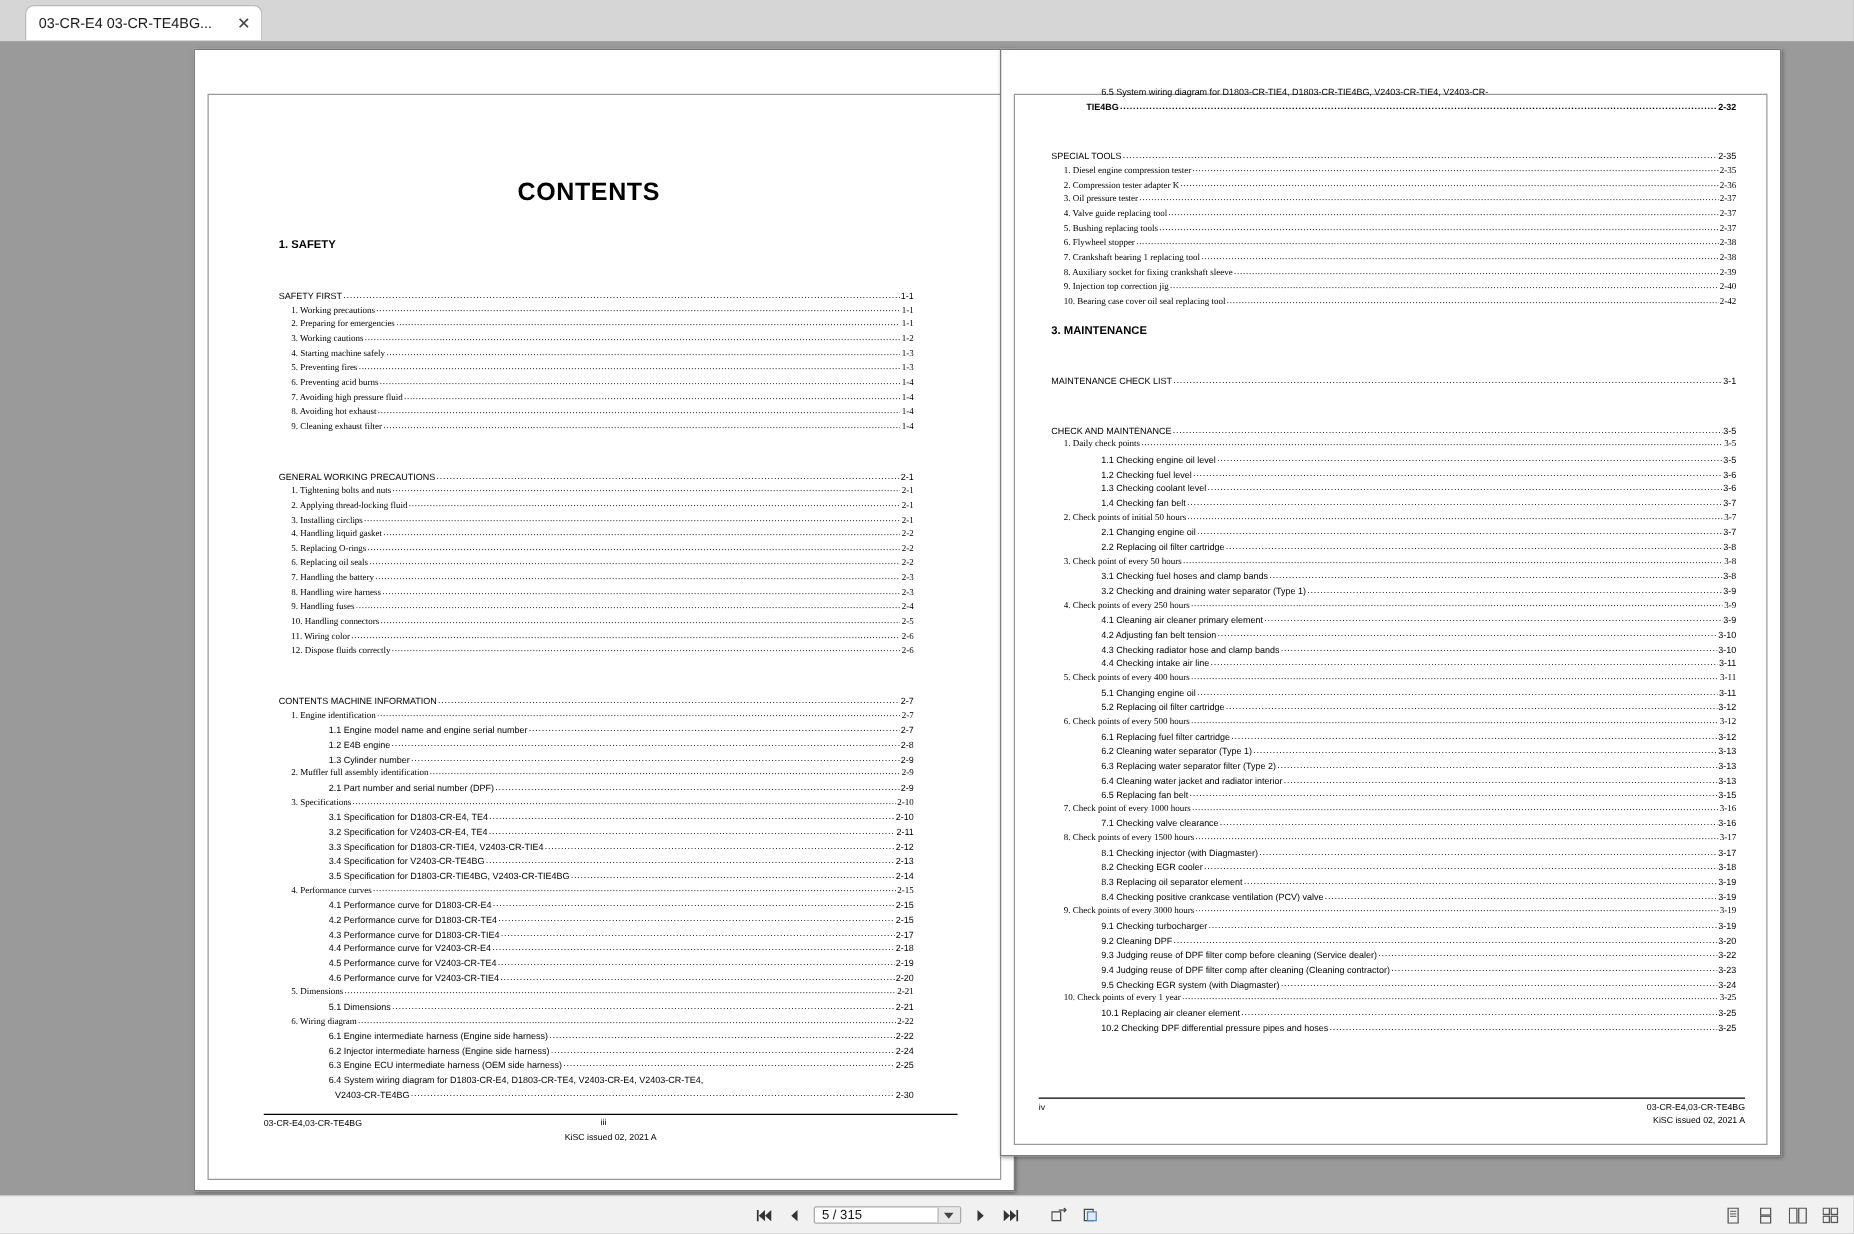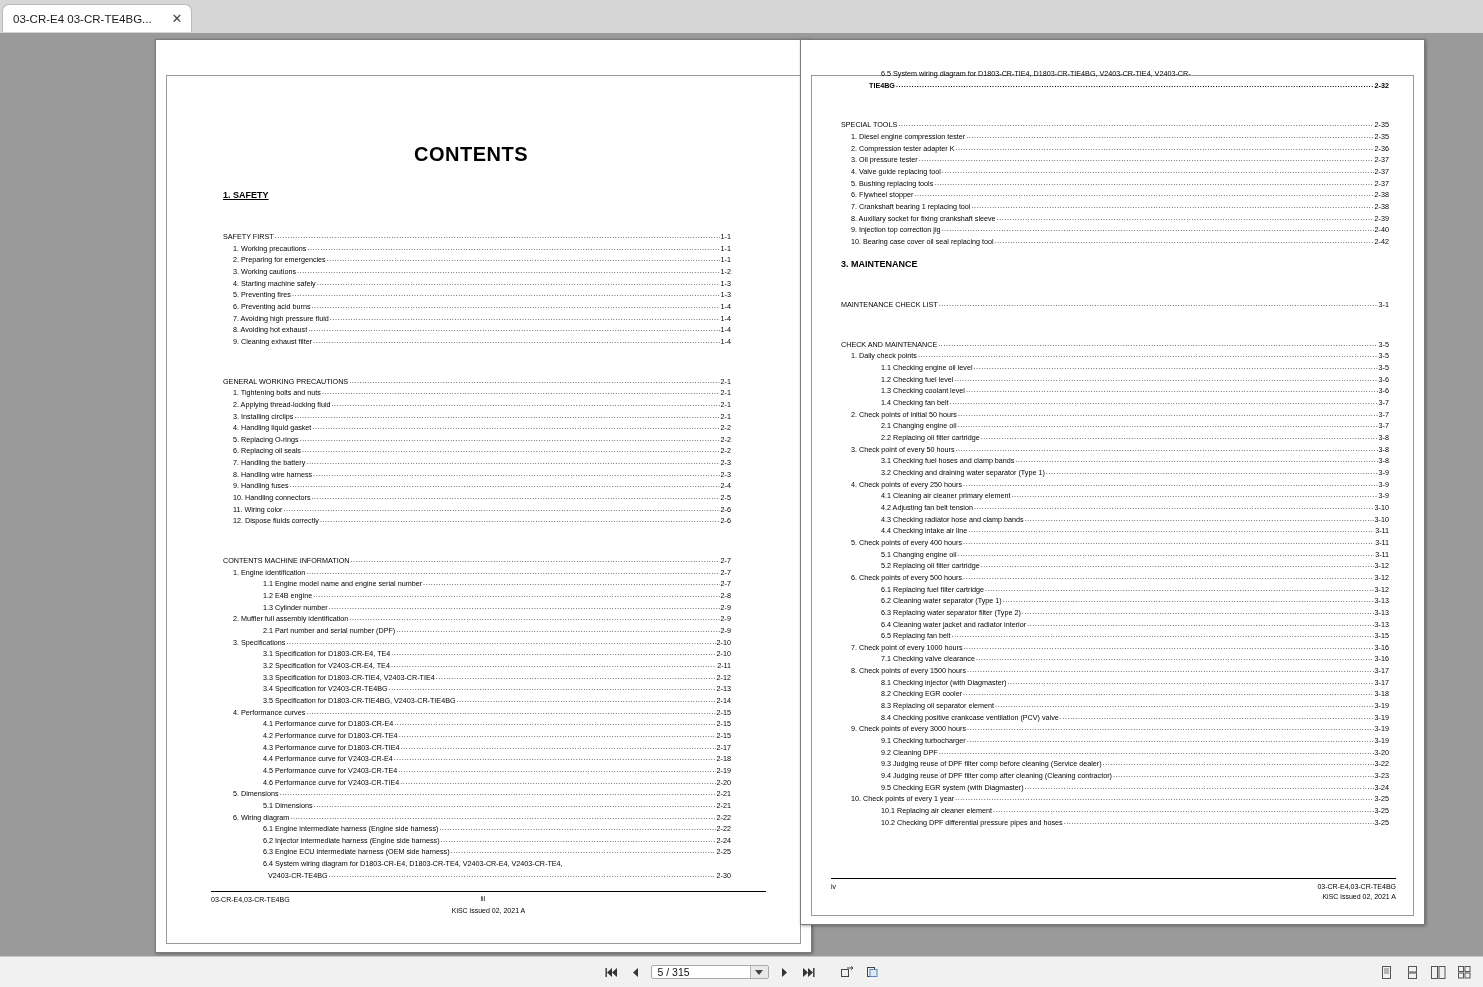--- a/index.html
+++ b/index.html
@@ -8,21 +8,21 @@
     background:#9a9a9a;
     font-family:"Liberation Sans", sans-serif;
     -webkit-font-smoothing:antialiased;
   }
   
   .tabstrip{
     position:absolute;left:0;top:0;width:1483px;height:33px;
     background:#d6d6d6;border-bottom:1px solid #b5b5b5;
   }
   .tab{
-    position:absolute;left:2px;top:4px;height:28px;width:190px;
+    position:absolute;left:20px;top:4px;height:28px;width:190px;
     background:#fff;border:1px solid #b9b9b9;border-bottom:none;
     border-radius:7px 7px 0 0;
     display:flex;align-items:center;padding:0 6px 0 10px;box-sizing:border-box;
   }
   .tab-title{
     font-size:11.5px;color:#1b1b1b;white-space:nowrap;overflow:hidden;
     text-overflow:ellipsis;flex:1;
   }
   .tab-close{
     width:16px;height:16px;display:flex;align-items:center;justify-content:center;
@@ -53,32 +53,32 @@
   #left-content{left:55px;top:98px;width:520px;}
   #right-content{left:28px;top:28px;width:560px;}
 
   h1.contents-title{
     font-size:20px;font-weight:bold;text-align:center;margin:0 0 18px 0;
     letter-spacing:.5px;
   }
   .h-chapter{
     font-size:9px;font-weight:bold;margin:9px 0 2px 12px;
   }
-  .h-chapter.first{margin-top:0;text-decoration:underline;}
+  .h-chapter.first{margin-top:0;}
   .row{
     display:flex;align-items:baseline;white-space:nowrap;overflow:hidden;
   }
   .row .txt{flex:0 0 auto;}
   .row .dots{
     flex:1 1 auto;overflow:hidden;white-space:nowrap;margin:0 1px;
     font-size:7.2px;letter-spacing:.6px;color:#000;
     transform:translateY(-1px);
   }
   .row .pg{flex:0 0 auto;text-align:right;}
-  .lvl1{margin-left:22px;}
+  .lvl1{margin-left:22px;font-family:Liberation Serif, serif;}
   .lvl2{margin-left:52px;justify-content:flex-end;}
   .lvl0{margin-left:12px;margin-top:28px;}
   .wrapline{margin-left:57px;white-space:nowrap;}
   .wrapline-2{margin-left:40px;font-weight:bold;}
   
   .footer{
     position:absolute;left:55px;right:45px;bottom:36px;
     border-top:1px solid #000;padding-top:3px;
     font-size:7px;color:#000;
   }

